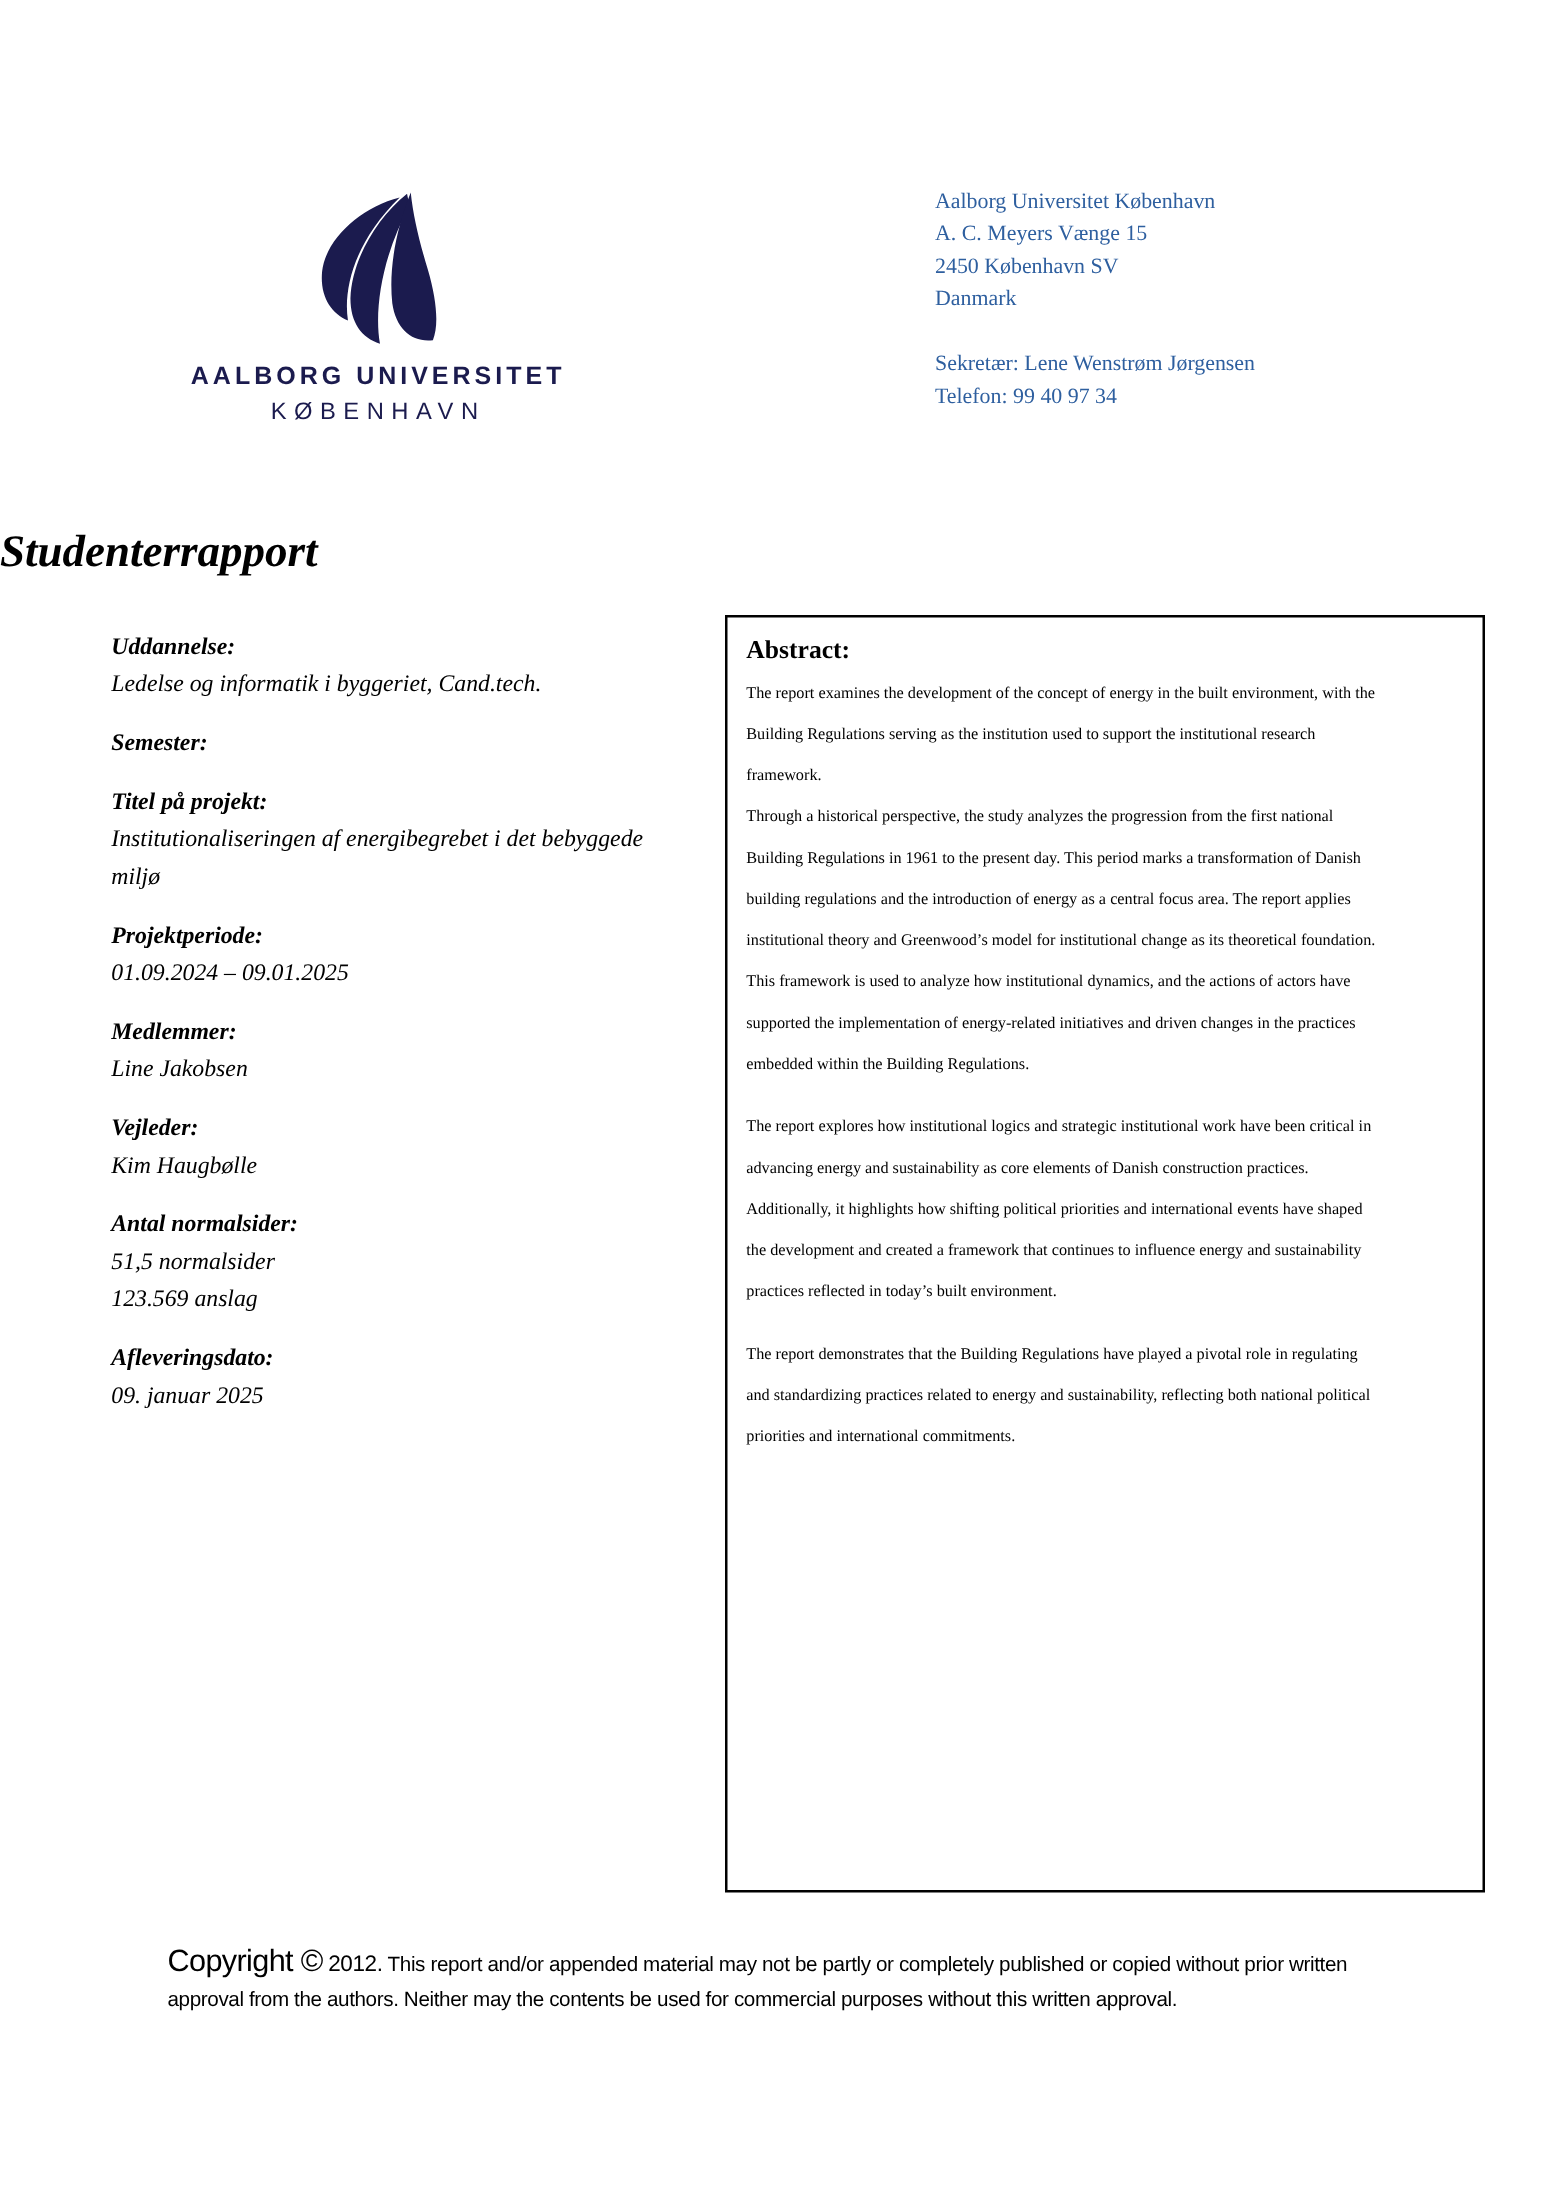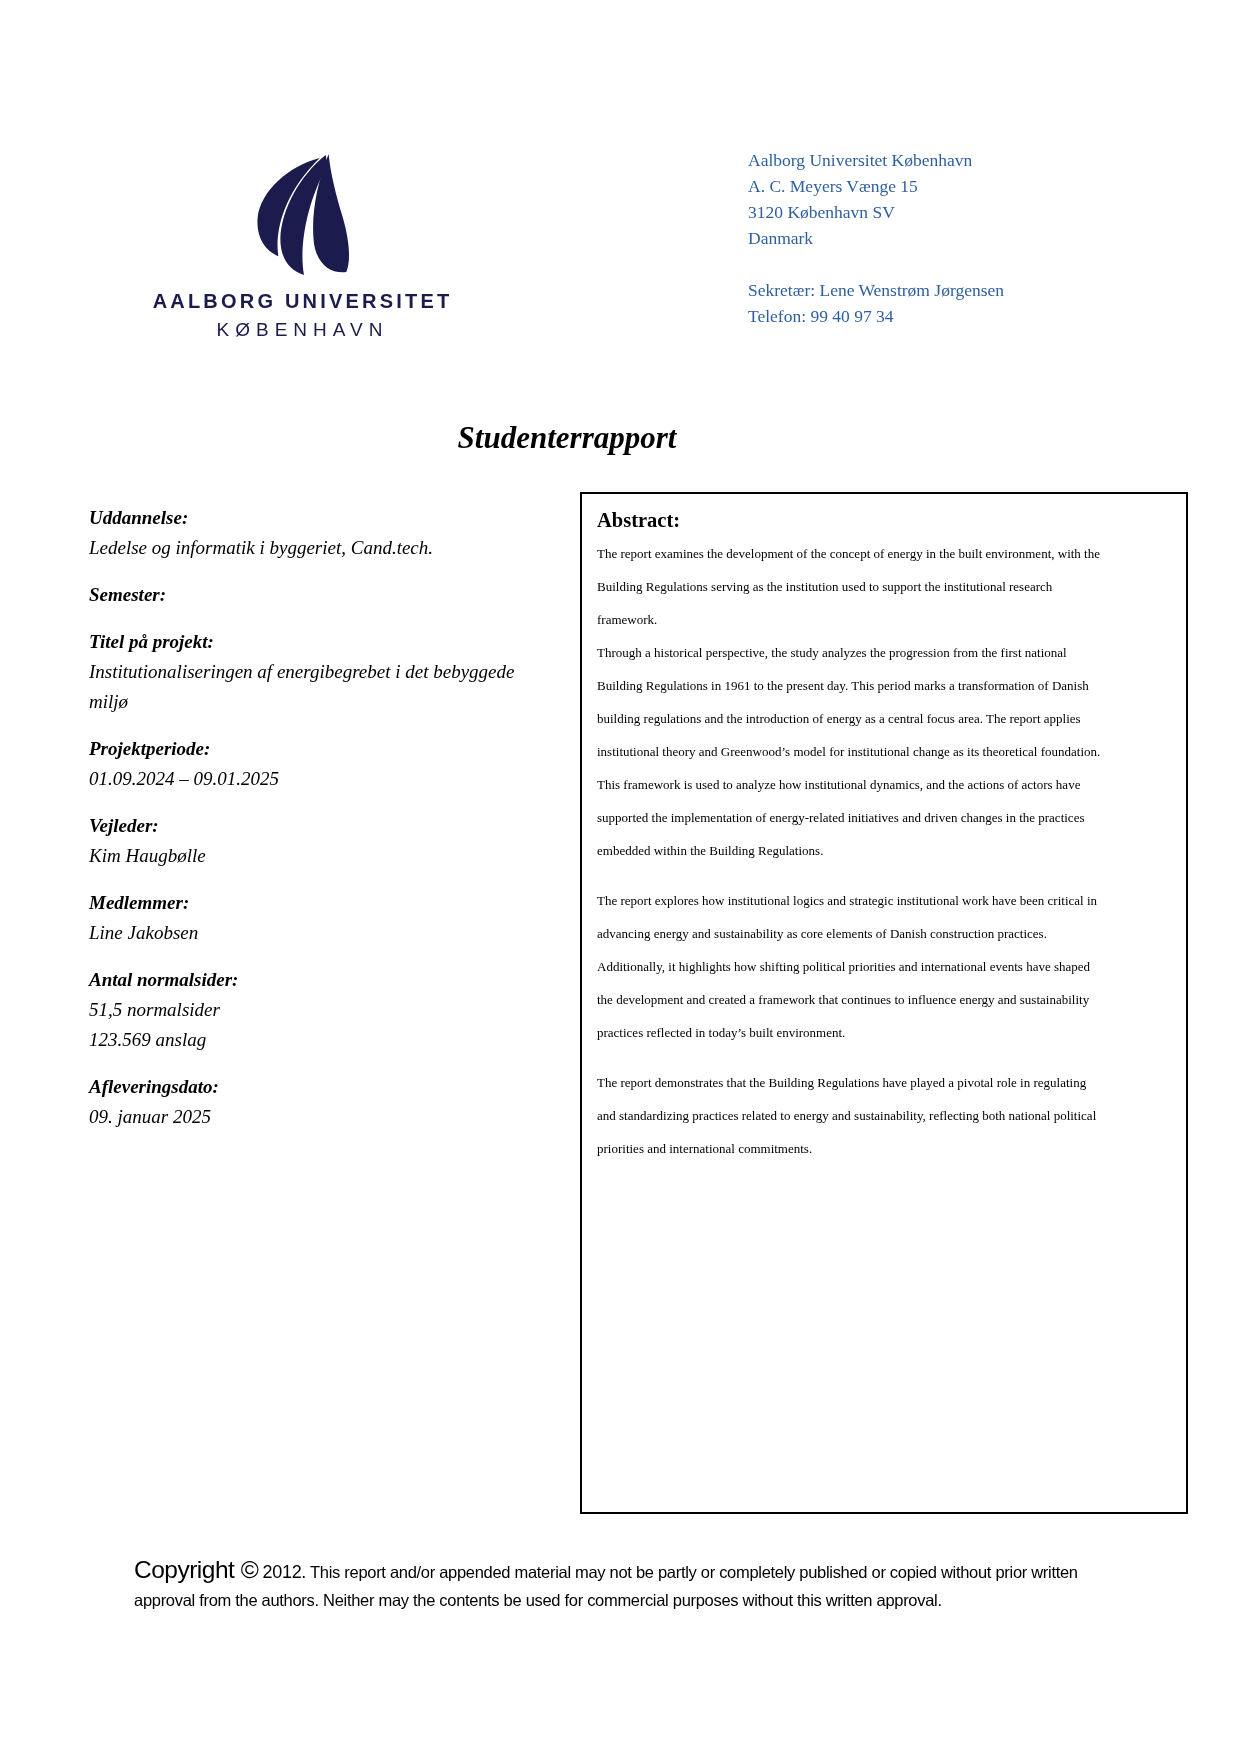--- a/index.html
+++ b/index.html
@@ -29,22 +29,21 @@
   }
   
   .address-block{
     position:absolute;left:748px;top:147px;
     font-size:17.5px;line-height:26px;color:#2E5F9F;
   }
   .address-block .addr-gap{height:26px;}
   
   .doc-title{
     position:absolute;left:0;top:420px;width:1134px;
-    text-align:center;
-    font-size:31px;font-weight:bold;font-style:italic;
+    font-size:36px;font-weight:bold;font-style:italic;
   }
   
   .details{position:absolute;left:89px;top:503px;width:445px;font-size:19px;line-height:30px;font-style:italic;}
   .field{margin-bottom:17px;}
   .field .label{font-weight:bold;}
   
   .abstract-box{
     position:absolute;left:580px;top:492px;width:608px;min-height:1022px;
     border:2px solid #000;box-sizing:border-box;
     padding:10px 84px 10px 15px;
@@ -74,21 +73,21 @@
         <path d="M79,2 C67,32 61,64 64,92 C67,113 80,124 97,122 C102,110 100,89 93,65 C86,42 81,21 79,2 Z"></path>
       </g>
     </svg>
     <div class="logo-line1">AALBORG UNIVERSITET</div>
     <div class="logo-line2">KØBENHAVN</div>
   </div>
 
   <div class="address-block">
     <div>Aalborg Universitet København</div>
     <div>A. C. Meyers Vænge 15</div>
-    <div>3120 København SV</div>
+    <div>2450 København SV</div>
     <div>Danmark</div>
     <div class="addr-gap"></div>
     <div>Sekretær: Lene Wenstrøm Jørgensen</div>
     <div>Telefon: 99 40 97 34</div>
   </div>
 
   <div class="doc-title">Studenterrapport</div>
 
   <div class="details">
     <div class="field">
@@ -100,26 +99,26 @@
     </div>
     <div class="field">
       <div class="label">Titel på projekt:</div>
       <div class="value">Institutionaliseringen af energibegrebet i det bebyggede miljø</div>
     </div>
     <div class="field">
       <div class="label">Projektperiode:</div>
       <div class="value">01.09.2024 – 09.01.2025</div>
     </div>
     <div class="field">
+      <div class="label">Medlemmer:</div>
+      <div class="value">Line Jakobsen</div>
+    </div>
+    <div class="field">
       <div class="label">Vejleder:</div>
       <div class="value">Kim Haugbølle</div>
-    </div>
-    <div class="field">
-      <div class="label">Medlemmer:</div>
-      <div class="value">Line Jakobsen</div>
     </div>
     <div class="field">
       <div class="label">Antal normalsider:</div>
       <div class="value">51,5 normalsider</div>
       <div class="value">123.569 anslag</div>
     </div>
     <div class="field">
       <div class="label">Afleveringsdato:</div>
       <div class="value">09. januar 2025</div>
     </div>

